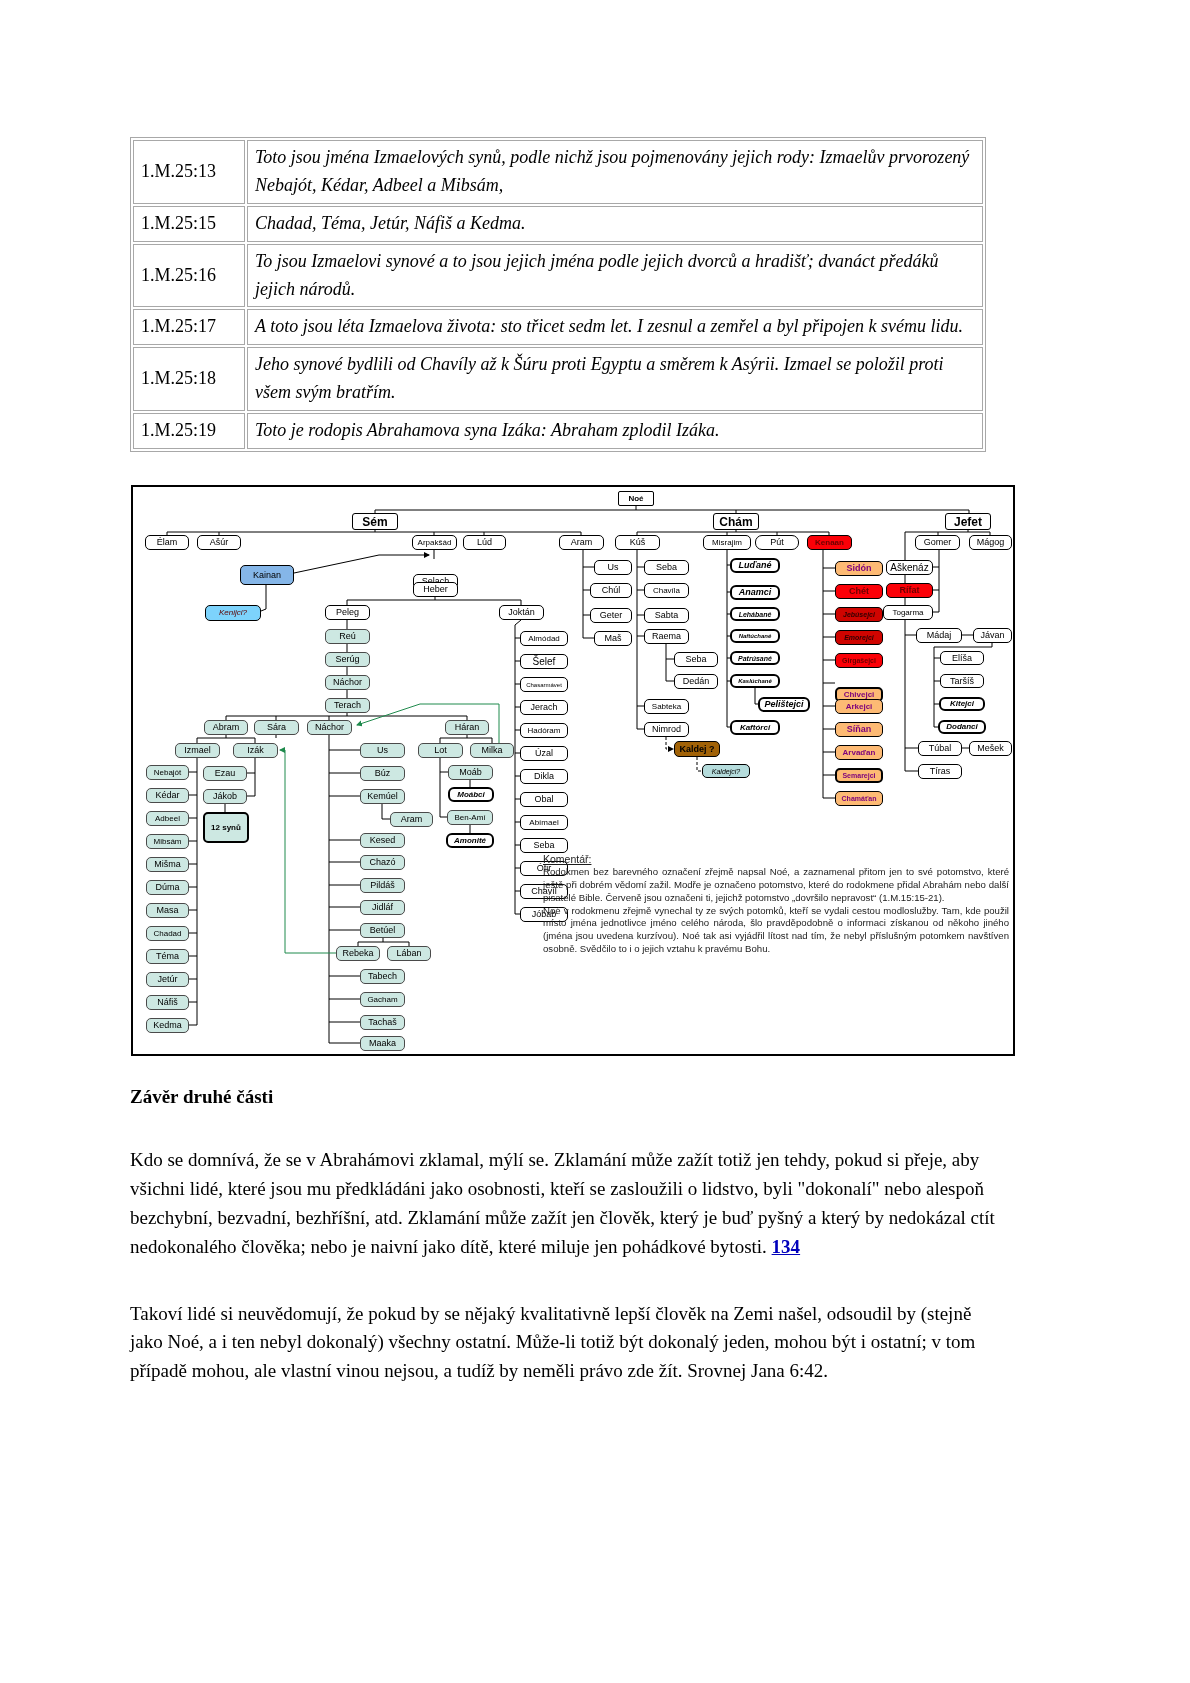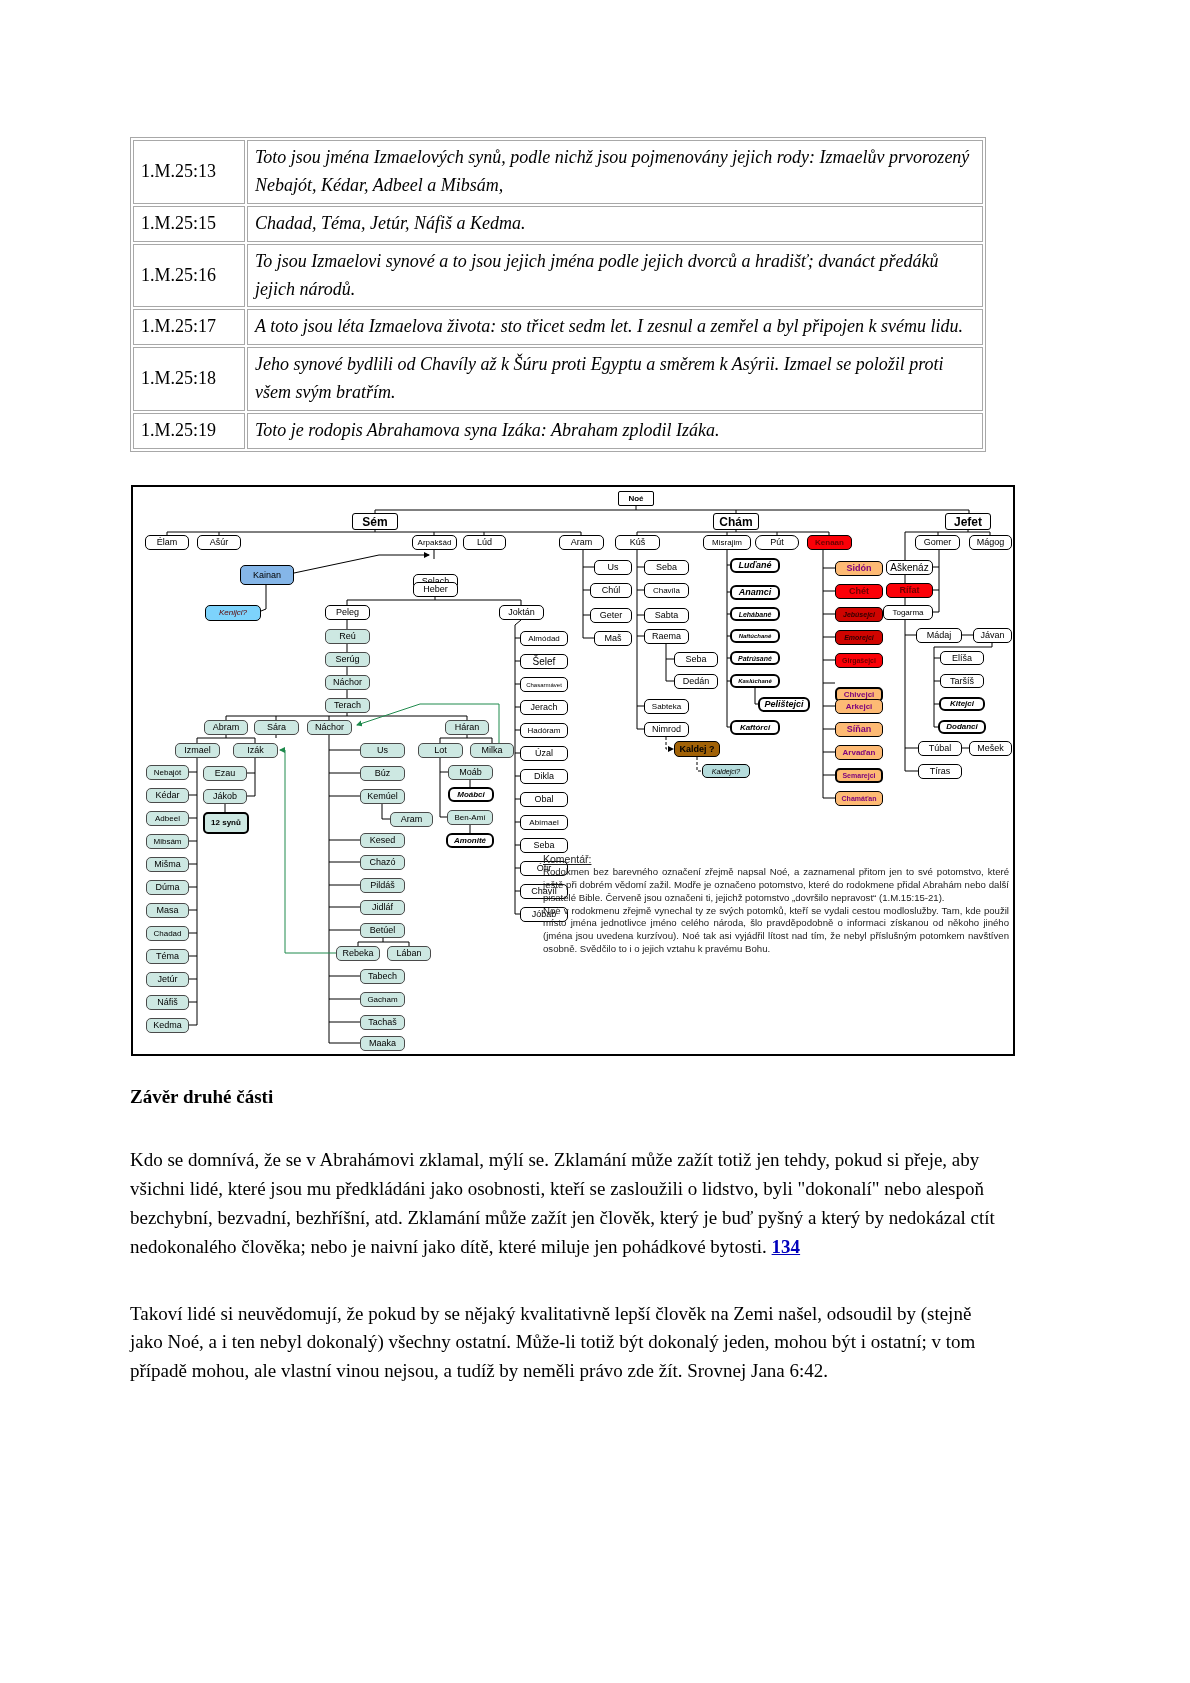--- a/index.html
+++ b/index.html
@@ -284,21 +284,21 @@
         <div class="node cyan" style="left: 13px; top: 370px; width: 43px; height: 15px; font-size: 9px;">Mišma</div>
         <div class="node cyan" style="left: 13px; top: 393px; width: 43px; height: 15px; font-size: 9px;">Dúma</div>
         <div class="node cyan" style="left: 13px; top: 416px; width: 43px; height: 15px; font-size: 9px;">Masa</div>
         <div class="node cyan" style="left: 13px; top: 439px; width: 43px; height: 15px; font-size: 8px;">Chadad</div>
         <div class="node cyan" style="left: 13px; top: 462px; width: 43px; height: 15px; font-size: 9px;">Téma</div>
         <div class="node cyan" style="left: 13px; top: 485px; width: 43px; height: 15px; font-size: 9px;">Jetúr</div>
         <div class="node cyan" style="left: 13px; top: 508px; width: 43px; height: 15px; font-size: 9px;">Náfiš</div>
         <div class="node cyan" style="left: 13px; top: 531px; width: 43px; height: 15px; font-size: 9px;">Kedma</div>
         <div class="node cyan" style="left: 70px; top: 279px; width: 44px; height: 15px; font-size: 9px;">Ezau</div>
         <div class="node cyan" style="left: 70px; top: 302px; width: 44px; height: 15px; font-size: 9px;">Jákob</div>
-        <div class="node twelve" style="left: 70px; top: 325px; width: 46px; height: 22px; font-size: 8px;">12 synů</div>
+        <div class="node twelve" style="left: 70px; top: 325px; width: 46px; height: 31px; font-size: 8px;">12 synů</div>
         <div class="node cyan" style="left: 227px; top: 279px; width: 45px; height: 15px; font-size: 9px;">Búz</div>
         <div class="node cyan" style="left: 227px; top: 302px; width: 45px; height: 15px; font-size: 9px;">Kemúel</div>
         <div class="node cyan" style="left: 257px; top: 325px; width: 43px; height: 15px; font-size: 9px;">Aram</div>
         <div class="node cyan" style="left: 227px; top: 346px; width: 45px; height: 15px; font-size: 9px;">Kesed</div>
         <div class="node cyan" style="left: 227px; top: 368px; width: 45px; height: 15px; font-size: 9px;">Chazó</div>
         <div class="node cyan" style="left: 227px; top: 391px; width: 45px; height: 15px; font-size: 9px;">Pildáš</div>
         <div class="node cyan" style="left: 227px; top: 413px; width: 45px; height: 15px; font-size: 9px;">Jidláf</div>
         <div class="node cyan" style="left: 227px; top: 436px; width: 45px; height: 15px; font-size: 9px;">Betúel</div>
         <div class="node cyan" style="left: 203px; top: 459px; width: 44px; height: 15px; font-size: 9px;">Rebeka</div>
         <div class="node cyan" style="left: 254px; top: 459px; width: 44px; height: 15px; font-size: 9px;">Lában</div>

